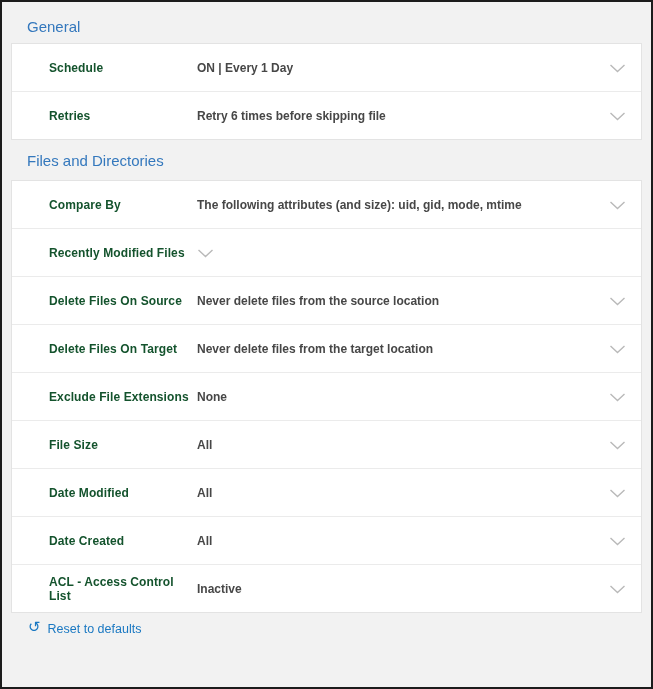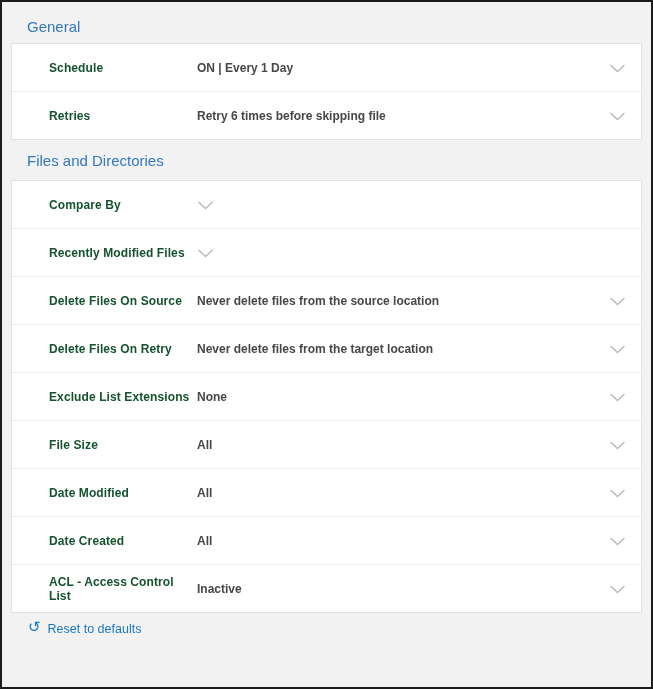--- a/index.html
+++ b/index.html
@@ -115,20 +115,21 @@
             </svg>
           </span>
       </div>
     </div>
 
     <div class="section-header second">Files and Directories</div>
 
     <div class="group">
       <div class="row">
         <span class="label">Compare By</span>
+        <span class="value">The following attributes (and size): uid, gid, mode, mtime</span>
         <span class="chev">
             <svg width="17" height="9" viewBox="0 0 17 9">
               <path d="M1.5 1 L8.5 7.5 L15.5 1" fill="none" stroke="#b9b9b9" stroke-width="1.4"></path>
             </svg>
           </span>
       </div>
       <div class="row">
         <span class="label">Recently Modified Files</span>
         <span class="chev">
             <svg width="17" height="9" viewBox="0 0 17 9">
@@ -139,30 +140,30 @@
       <div class="row">
         <span class="label">Delete Files On Source</span>
         <span class="value">Never delete files from the source location</span>
         <span class="chev">
             <svg width="17" height="9" viewBox="0 0 17 9">
               <path d="M1.5 1 L8.5 7.5 L15.5 1" fill="none" stroke="#b9b9b9" stroke-width="1.4"></path>
             </svg>
           </span>
       </div>
       <div class="row">
-        <span class="label">Delete Files On Retry</span>
+        <span class="label">Delete Files On Target</span>
         <span class="value">Never delete files from the target location</span>
         <span class="chev">
             <svg width="17" height="9" viewBox="0 0 17 9">
               <path d="M1.5 1 L8.5 7.5 L15.5 1" fill="none" stroke="#b9b9b9" stroke-width="1.4"></path>
             </svg>
           </span>
       </div>
       <div class="row">
-        <span class="label">Exclude List Extensions</span>
+        <span class="label">Exclude File Extensions</span>
         <span class="value">None</span>
         <span class="chev">
             <svg width="17" height="9" viewBox="0 0 17 9">
               <path d="M1.5 1 L8.5 7.5 L15.5 1" fill="none" stroke="#b9b9b9" stroke-width="1.4"></path>
             </svg>
           </span>
       </div>
       <div class="row">
         <span class="label">File Size</span>
         <span class="value">All</span>

